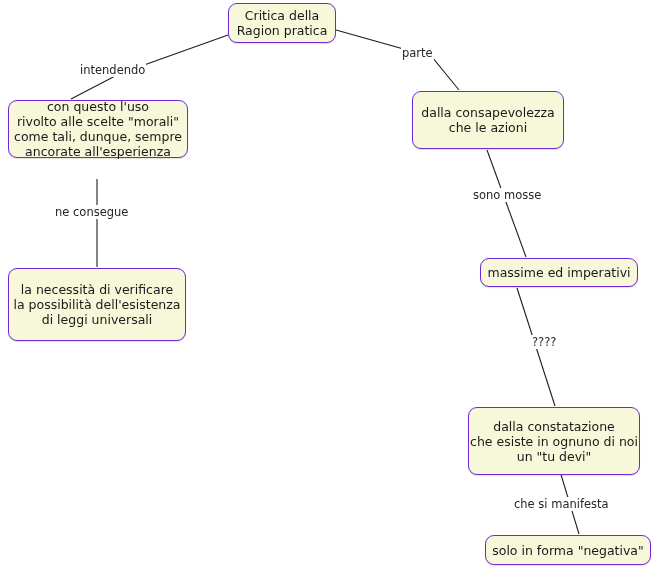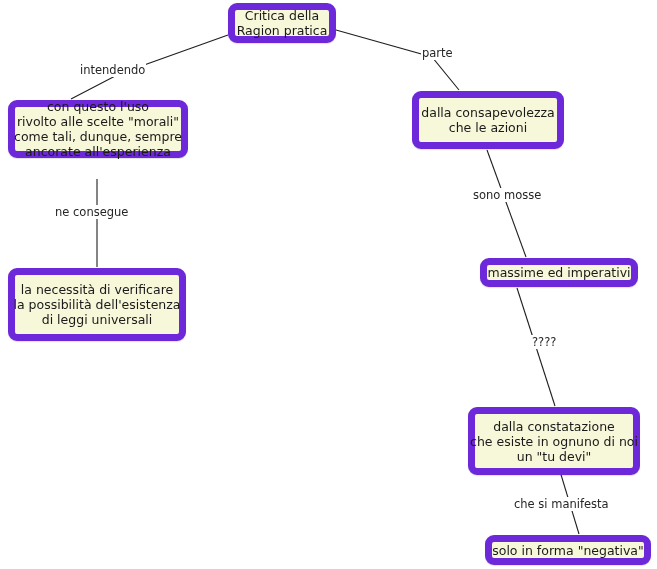--- a/index.html
+++ b/index.html
@@ -21,21 +21,21 @@
     left: 0;
     top: 0;
     width: 657px;
     height: 569px;
     pointer-events: none;
   }
   .node {
     position: absolute;
     box-sizing: border-box;
     background: #f7f7da;
-    border: 7px solid #6d28d9;
+    border: 1px solid #6d28d9;
     border-radius: 9px;
     color: #1a1a1a;
     font-size: 12.5px;
     line-height: 15px;
     text-align: center;
     display: flex;
     align-items: center;
     justify-content: center;
     padding: 4px 9px;
     box-shadow: 0 1px 1px rgba(0,0,0,0.12);
@@ -82,19 +82,19 @@
       <div class="node" style="left: 412px; top: 91px; width: 152px; height: 58px;"><span>dalla consapevolezza
 che le azioni</span></div>
       <div class="node" style="left: 456px; top: 258px; width: 158px; height: 29px; margin-left: 24px;"><span>massime ed imperativi</span></div>
       <div class="node" style="left: 468px; top: 407px; width: 172px; height: 68px;"><span>dalla constatazione
 che esiste in ognuno di noi
 un "tu devi"</span></div>
       <div class="node" style="left: 485px; top: 535px; width: 166px; height: 30px;"><span>solo in forma "negativa"</span></div>
     </div>
   <div id="label-layer">
       <div class="edge-label" style="left: 79px; top: 64px;"><span>intendendo</span></div>
-      <div class="edge-label" style="left: 421px; top: 47px; text-align: center;"><span>parte</span></div>
+      <div class="edge-label" style="left: 401px; top: 47px; text-align: center;"><span>parte</span></div>
       <div class="edge-label" style="left: 54px; top: 206px;"><span>ne consegue</span></div>
       <div class="edge-label" style="left: 472px; top: 189px;"><span>sono mosse</span></div>
       <div class="edge-label" style="left: 531px; top: 336px;"><span>????</span></div>
       <div class="edge-label" style="left: 513px; top: 498px;"><span>che si manifesta</span></div>
     </div>
 </div>
 
 </body></html>

